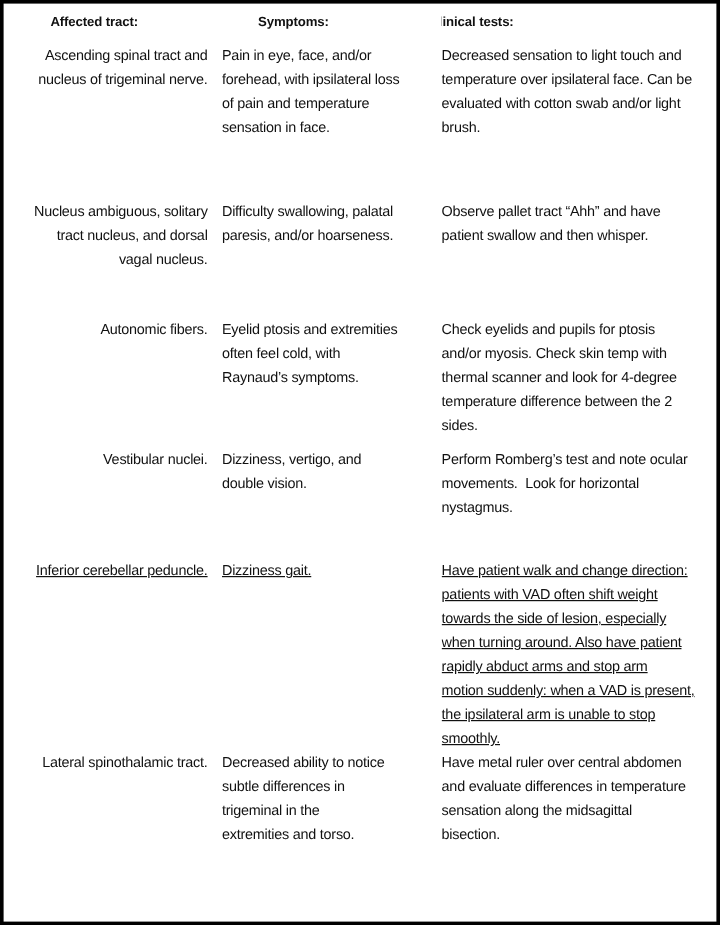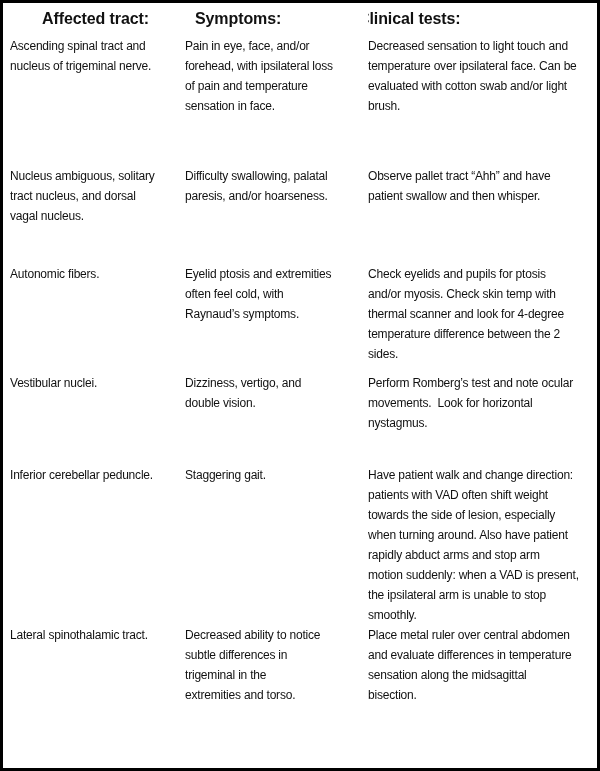--- a/index.html
+++ b/index.html
@@ -29,38 +29,38 @@
     vertical-align: top;
     text-align: left;
     font-weight: normal;
     font-size: 12px;
     line-height: 20px;
     letter-spacing: -0.2px;
     white-space: pre-wrap;
     overflow: hidden;
   }
   tr.header-row th {
-    font-size: 16px;
+    font-size: 11px;
     font-weight: bold;
     letter-spacing: -0.1px;
     padding-top: 6px;
     white-space: nowrap;
   }
-  td.col-tract  { padding-left: 7px; padding-right: 12px; }
+  td.col-tract  { padding-left: 7px; padding-right: 12px; text-align: right; }
   td.col-symptoms { padding-right: 4px; }
   td.col-tests { padding-right: 0; }
   th .h1-span { display: inline-block; margin-left: 39px; }
-  th .h2-span { display: inline-block; margin-left: 10px; }
+  th .h2-span { display: inline-block; margin-left: 30px; }
   th .h3-span { display: inline-block; position: relative; left: -10px; }
   tr.header-row { height: 33px; }
   tr.row-0 { height: 130px; }
   tr.row-1 { height: 98px; padding-left: 39px; }
   tr.row-2 { height: 109px; }
   tr.row-3 { height: 92px; margin-top: 20px; }
-  tr.row-4 { height: 160px; }
+  tr.row-4 { height: 160px; text-decoration: underline; }
   tr.row-5 { height: 103px; }
   tr.row-6 { height: 40px; }
 </style>
 </head>
 <body>
 
 <div class="page-frame">
   <table class="tract-table">
     <colgroup>
       <col class="c1">
@@ -108,36 +108,36 @@
     <tr class="row-3">
       <td class="col-tract">Vestibular nuclei.</td>
       <td class="col-symptoms">Dizziness, vertigo, and
 double vision.</td>
       <td class="col-tests">Perform Romberg’s test and note ocular
 movements.  Look for horizontal
 nystagmus.</td>
     </tr>
     <tr class="row-4">
       <td class="col-tract">Inferior cerebellar peduncle.</td>
-      <td class="col-symptoms">Staggering gait.</td>
+      <td class="col-symptoms">Dizziness gait.</td>
       <td class="col-tests">Have patient walk and change direction:
 patients with VAD often shift weight
 towards the side of lesion, especially
 when turning around. Also have patient
 rapidly abduct arms and stop arm
 motion suddenly: when a VAD is present,
 the ipsilateral arm is unable to stop
 smoothly.</td>
     </tr>
     <tr class="row-5">
       <td class="col-tract">Lateral spinothalamic tract.</td>
       <td class="col-symptoms">Decreased ability to notice
 subtle differences in
 trigeminal in the
 extremities and torso.</td>
-      <td class="col-tests">Place metal ruler over central abdomen
+      <td class="col-tests">Have metal ruler over central abdomen
 and evaluate differences in temperature
 sensation along the midsagittal
 bisection.</td>
     </tr>
   </tbody>
     </table>
 </div>
 
 </body></html>

